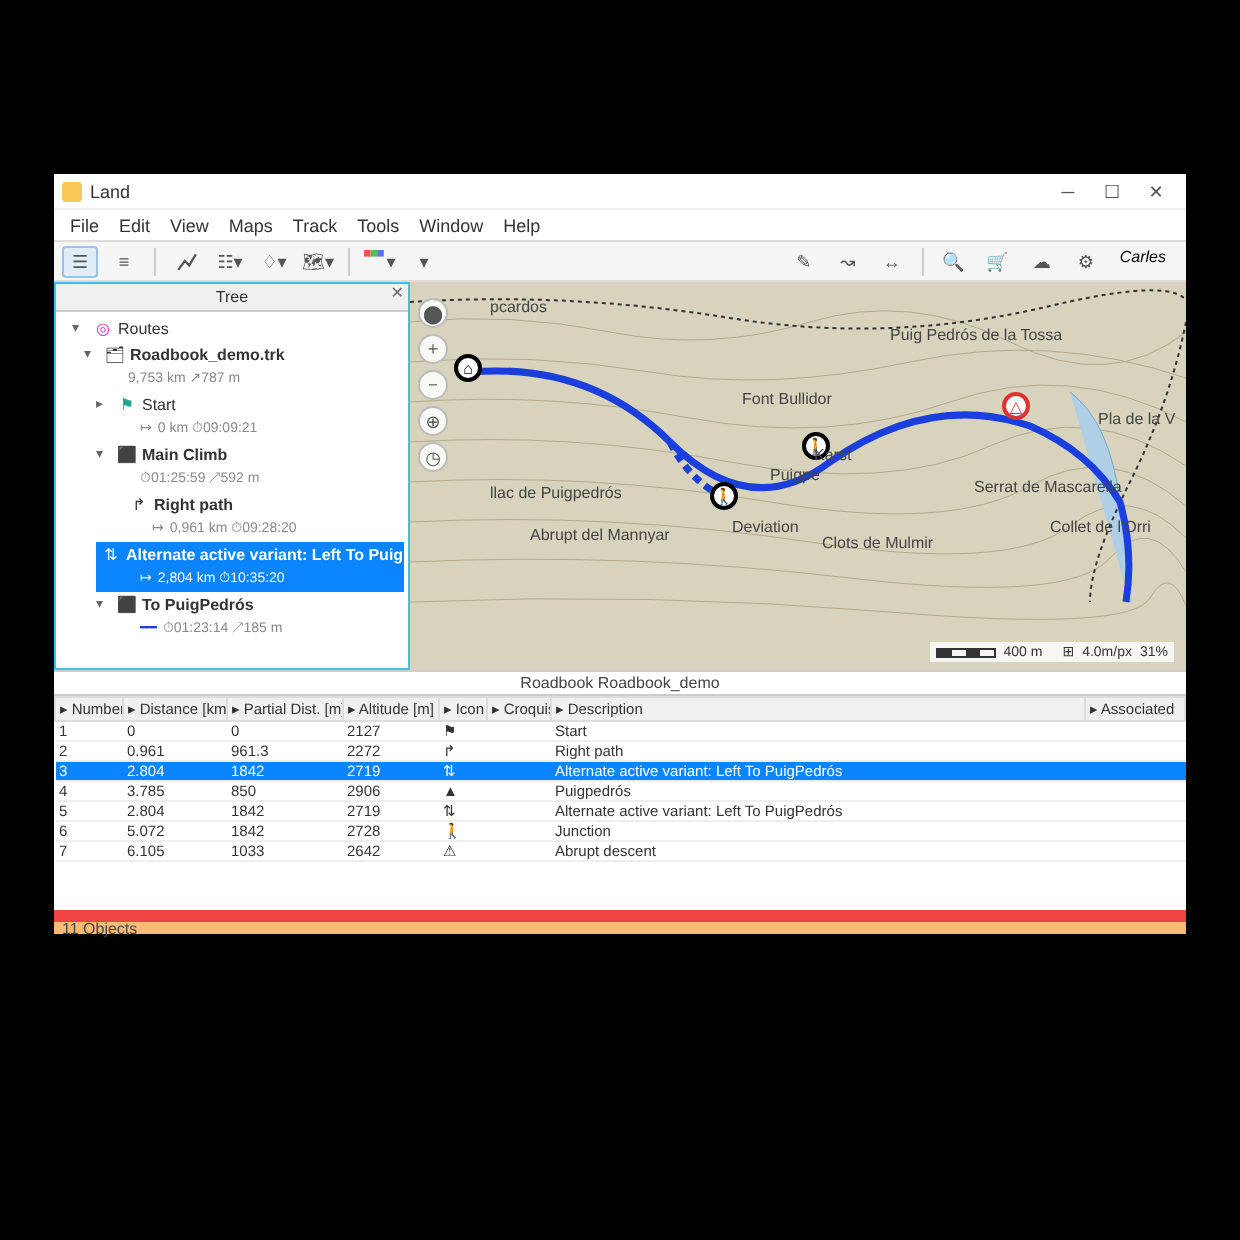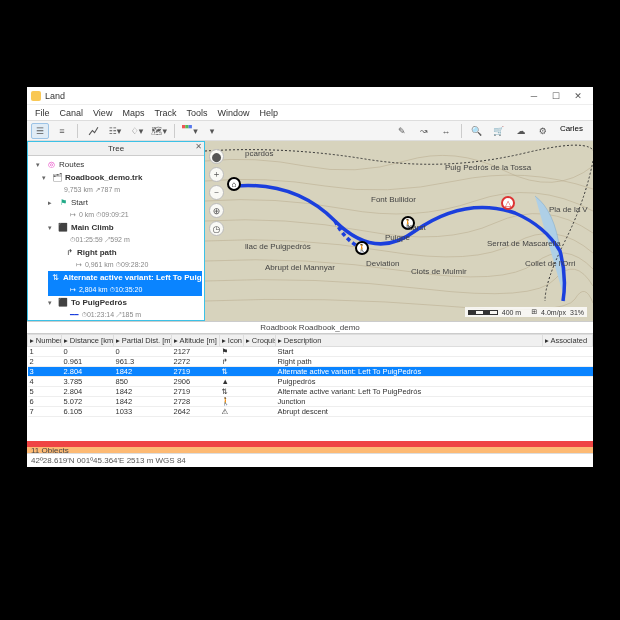--- a/index.html
+++ b/index.html
@@ -66,21 +66,21 @@
     <div class="app-icon"></div>
     <div class="title">Land</div>
     <div class="spacer"></div>
     <div class="winbtn">─</div>
     <div class="winbtn">☐</div>
     <div class="winbtn close">✕</div>
   </div>
 
   <div class="menubar">
     <span>File</span>
-    <span>Canal</span>
+    <span>Edit</span>
     <span>View</span>
     <span>Maps</span>
     <span>Track</span>
     <span>Tools</span>
     <span>Window</span>
     <span>Help</span>
   </div>
 
   <div class="toolbar">
     <div class="tbtn active">☰</div>
@@ -103,21 +103,21 @@
     <div class="tbtn">▾</div>
     <div class="tflex"></div>
     <div class="tbtn">✎</div>
     <div class="tbtn">↝</div>
     <div class="tbtn">↔</div>
     <div class="tsep"></div>
     <div class="tbtn">🔍</div>
     <div class="tbtn">🛒</div>
     <div class="tbtn">☁</div>
     <div class="tbtn">⚙</div>
-    <span style="font-size:8px;margin:0 6px 4px 4px;">Carles</span>
+    <span style="font-size:8px;margin:0 6px 4px 4px;font-style:italic;">Carles</span>
   </div>
 
   <div class="content">
 
     <div class="tree-panel">
       <div class="tree-header">
         <span>Tree</span>
         <span class="close-tree">✕</span>
       </div>
       <div class="tree-body">
@@ -354,14 +354,13 @@
               <td>Abrupt descent</td>
               <td></td>
             </tr>
           </tbody>
       </table>
       <div style="flex:1"></div>
       <div class="gridfoot">11 Objects</div>
     </div>
   </div>
 
-  <div class="statusbar">42º28.619'N 001º45.364'E  2513 m   WGS 84</div>
 </div>
 
 </body></html>

